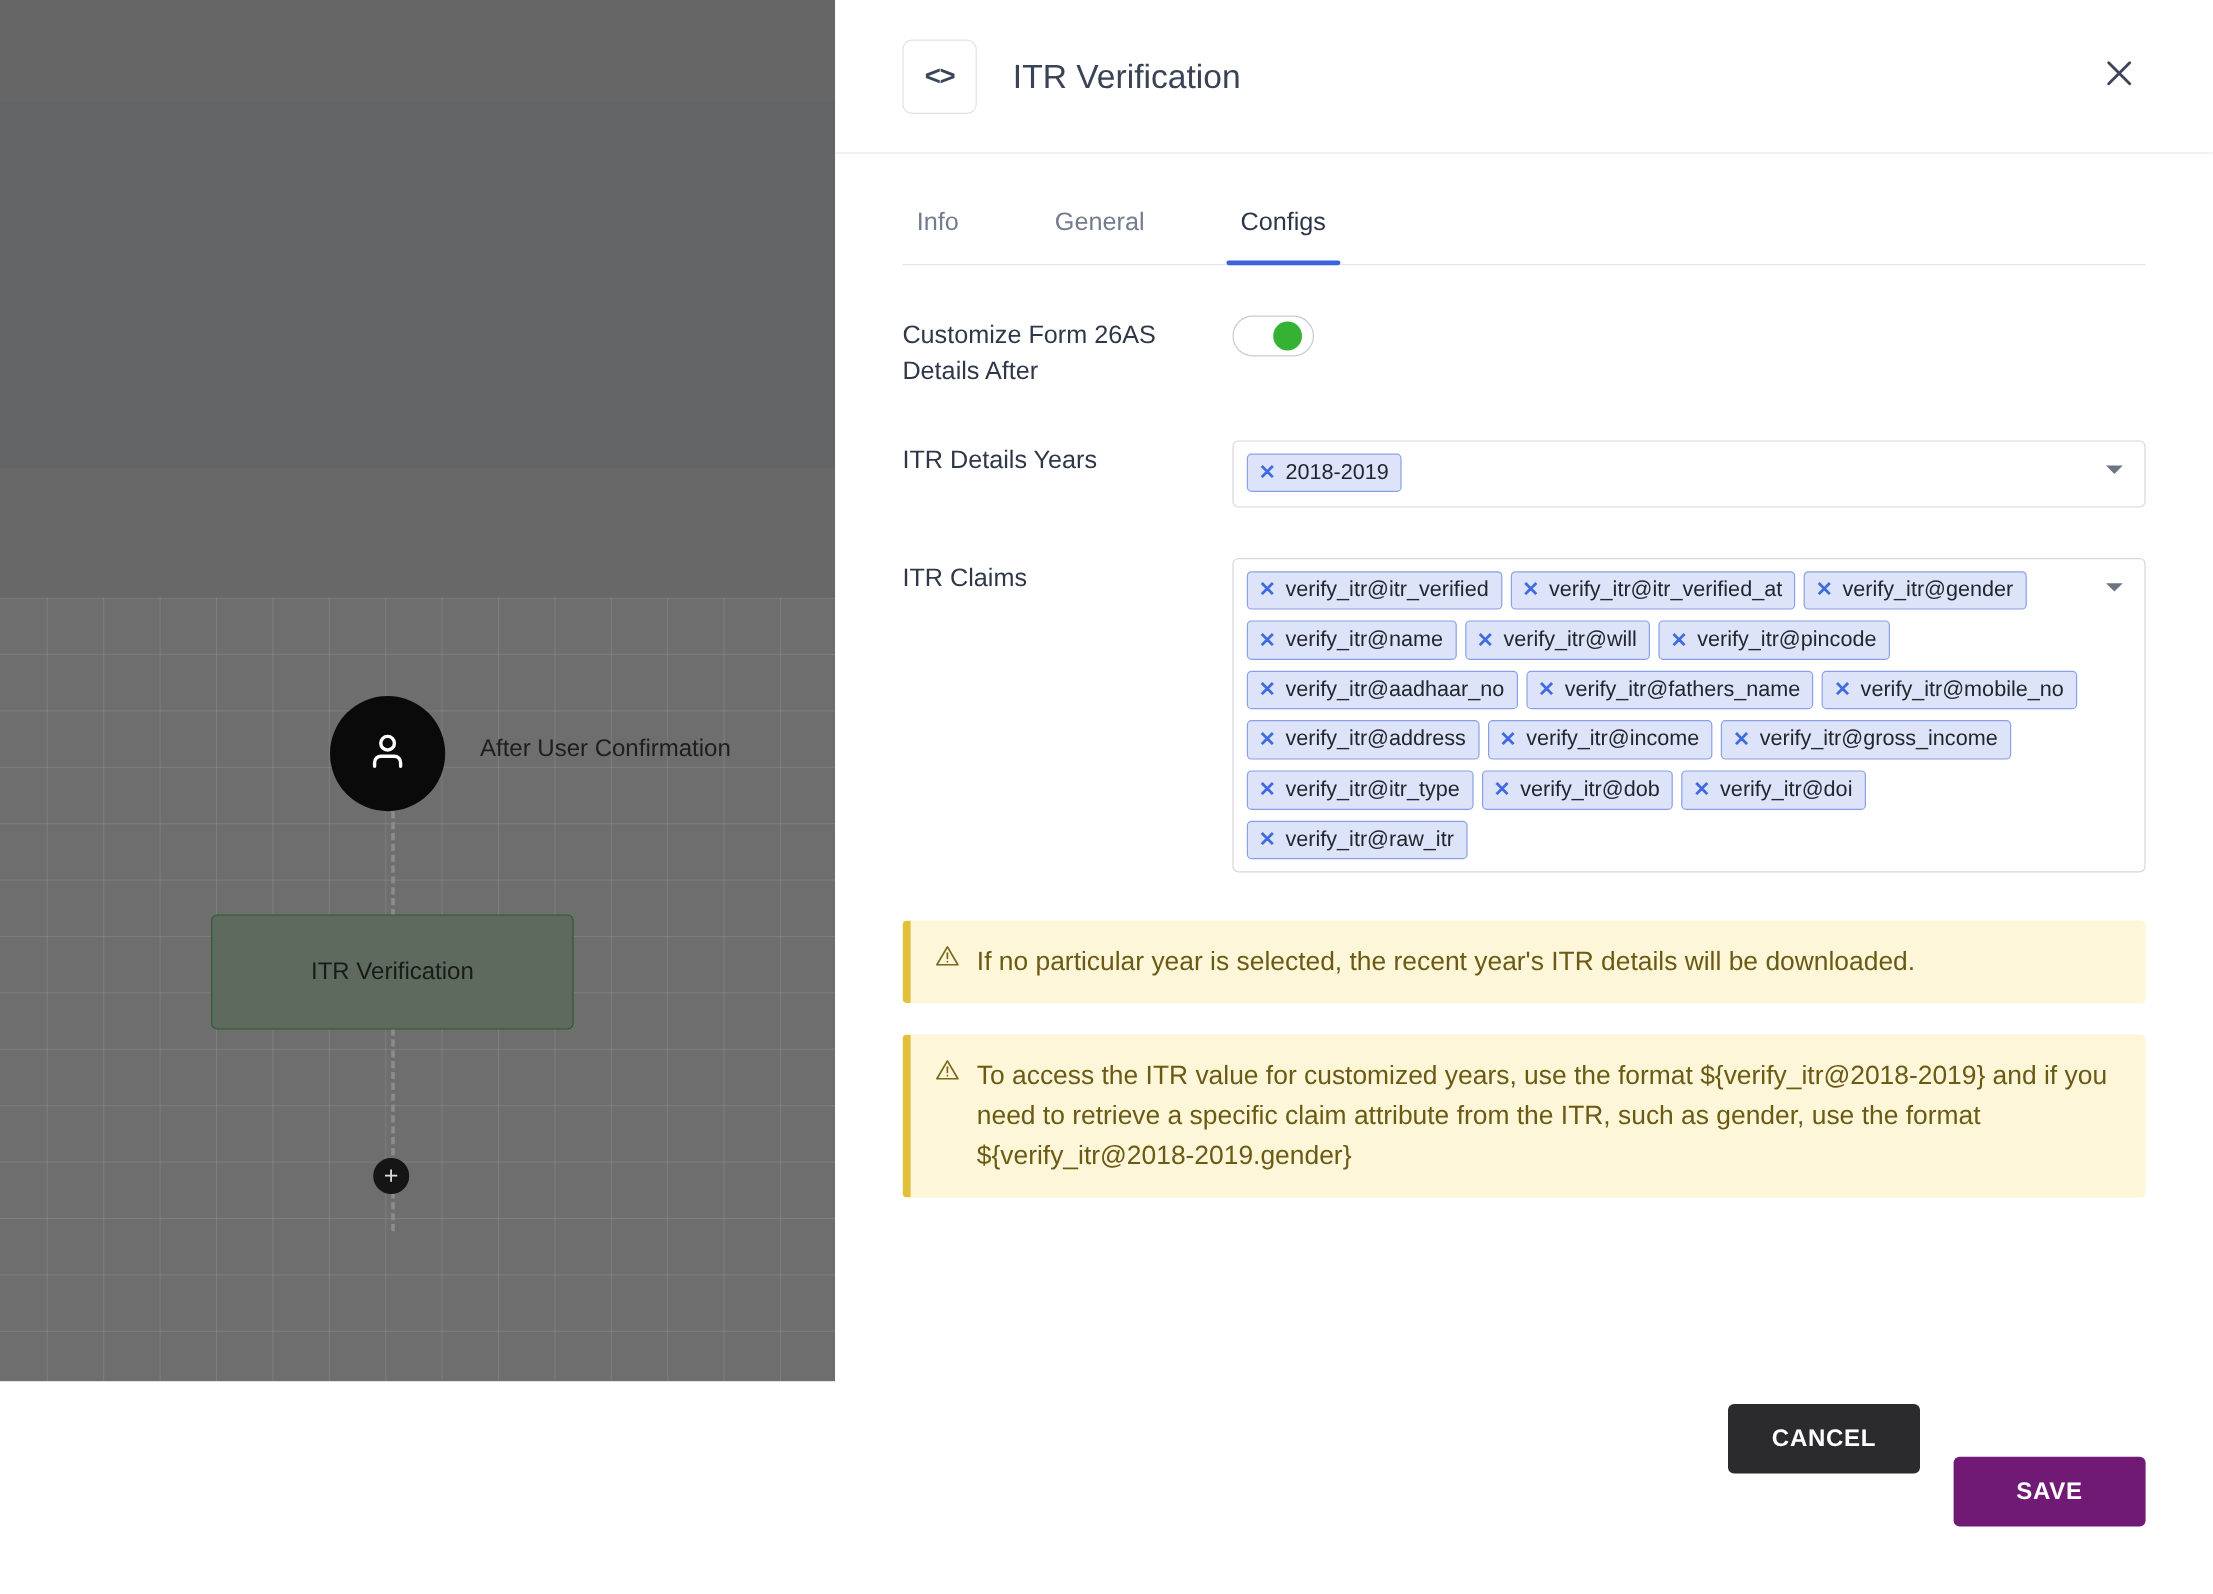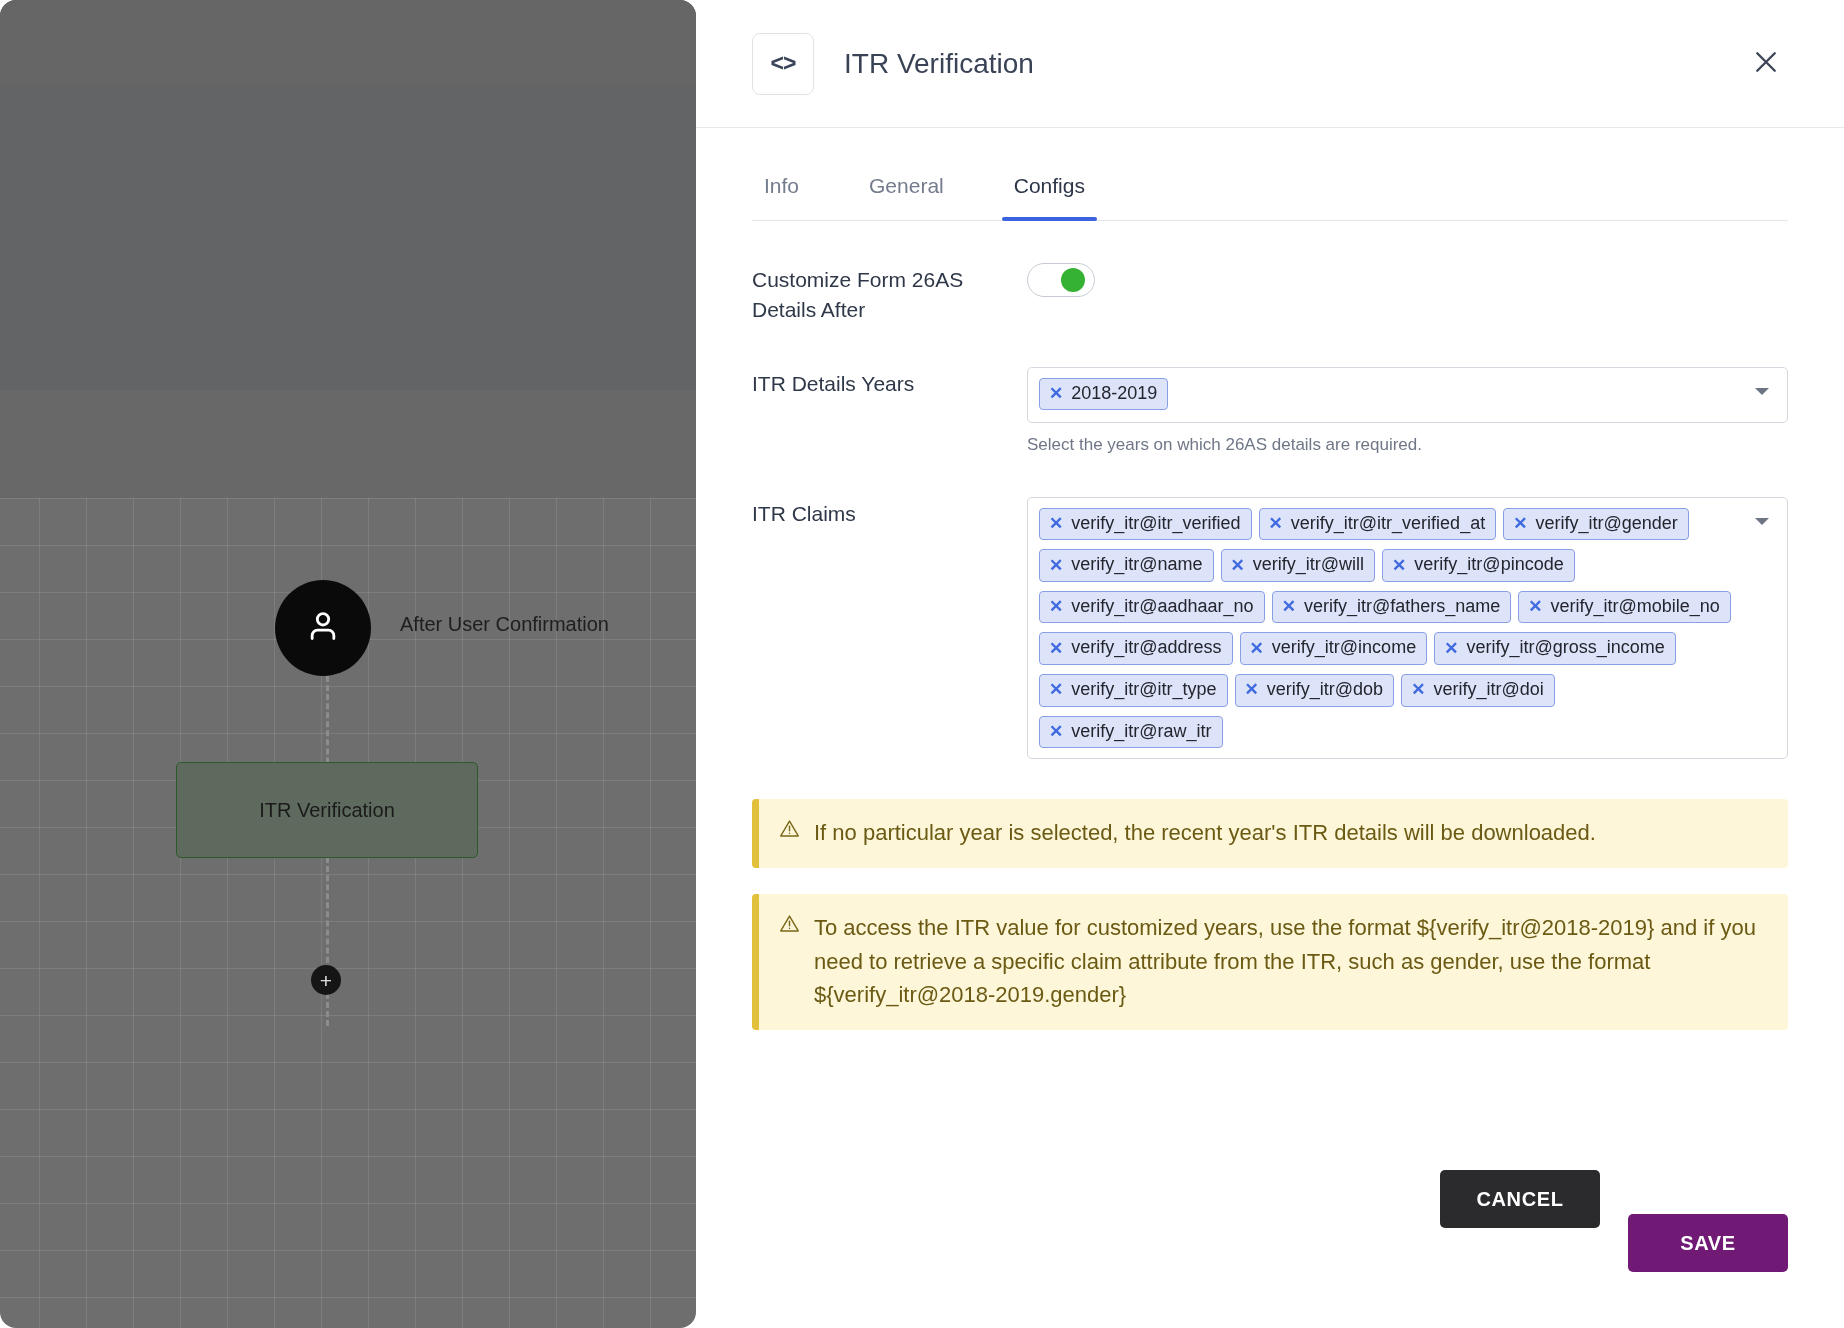--- a/index.html
+++ b/index.html
@@ -6,24 +6,23 @@
   html, body {
     width: 1844px; height: 1328px;
     font-family: "Liberation Sans", sans-serif;
     overflow: hidden; background: #fff;
   }
   #root { position: relative; width: 1844px; height: 1328px; }
 
   
   .canvas {
     position: absolute; left: 0; top: 0;
-    width: 696px; height: 1328px;
+    width: 696px; height: 1151px;
     background: #6e6e6e;
     overflow: hidden;
-    border-radius: 16px;
   }
   .canvas-grid {
     position: absolute; left: 0; top: 498px;
     width: 696px; height: 830px;
     background-image:
       linear-gradient(to right, rgba(255,255,255,0.10) 1px, transparent 1px),
       linear-gradient(to bottom, rgba(255,255,255,0.10) 1px, transparent 1px);
     background-size: 47px 47px;
     background-position: -8px 0px;
   }
@@ -108,21 +107,21 @@
     display: flex; align-items: center; justify-content: center;
     cursor: pointer; color: #3c4458;
   }
   .close-btn svg { width: 30px; height: 30px; }
 
   .panel-body {
     flex: 1 1 auto; overflow: hidden; padding: 0 56px;
   }
 
   .tabs {
-    display: flex; gap: 6px; border-bottom: 1px solid #e4e6ea;
+    display: flex; gap: 16px; border-bottom: 1px solid #e4e6ea;
     margin-top: 46px;
   }
   .tab {
     font-size: 21px; color: #737b8c; padding: 0 12px 22px 12px;
     margin-right: 40px; cursor: pointer; position: relative;
     background: none; border: none;
     font-family: "Liberation Sans", sans-serif;
   }
   .tab.active { color: #2d3648; font-weight: 500; }
   .tab.active::after {
@@ -276,21 +275,20 @@
       <div class="form-row">
         <div class="form-label">ITR Details Years</div>
         <div class="form-field">
           <div class="select-box">
             <span class="chip">
               <span class="x">✕</span>
               <span>2018-2019</span>
             </span>
             <span class="caret"></span>
           </div>
-          <div class="hint">Select the years on which 26AS details are required.</div>
         </div>
       </div>
 
       <div class="form-row">
         <div class="form-label">ITR Claims</div>
         <div class="form-field">
           <div class="select-box" id="claims-box">
             <span class="chip">
                 <span class="x">✕</span>
                 <span>verify_itr@itr_verified</span>

